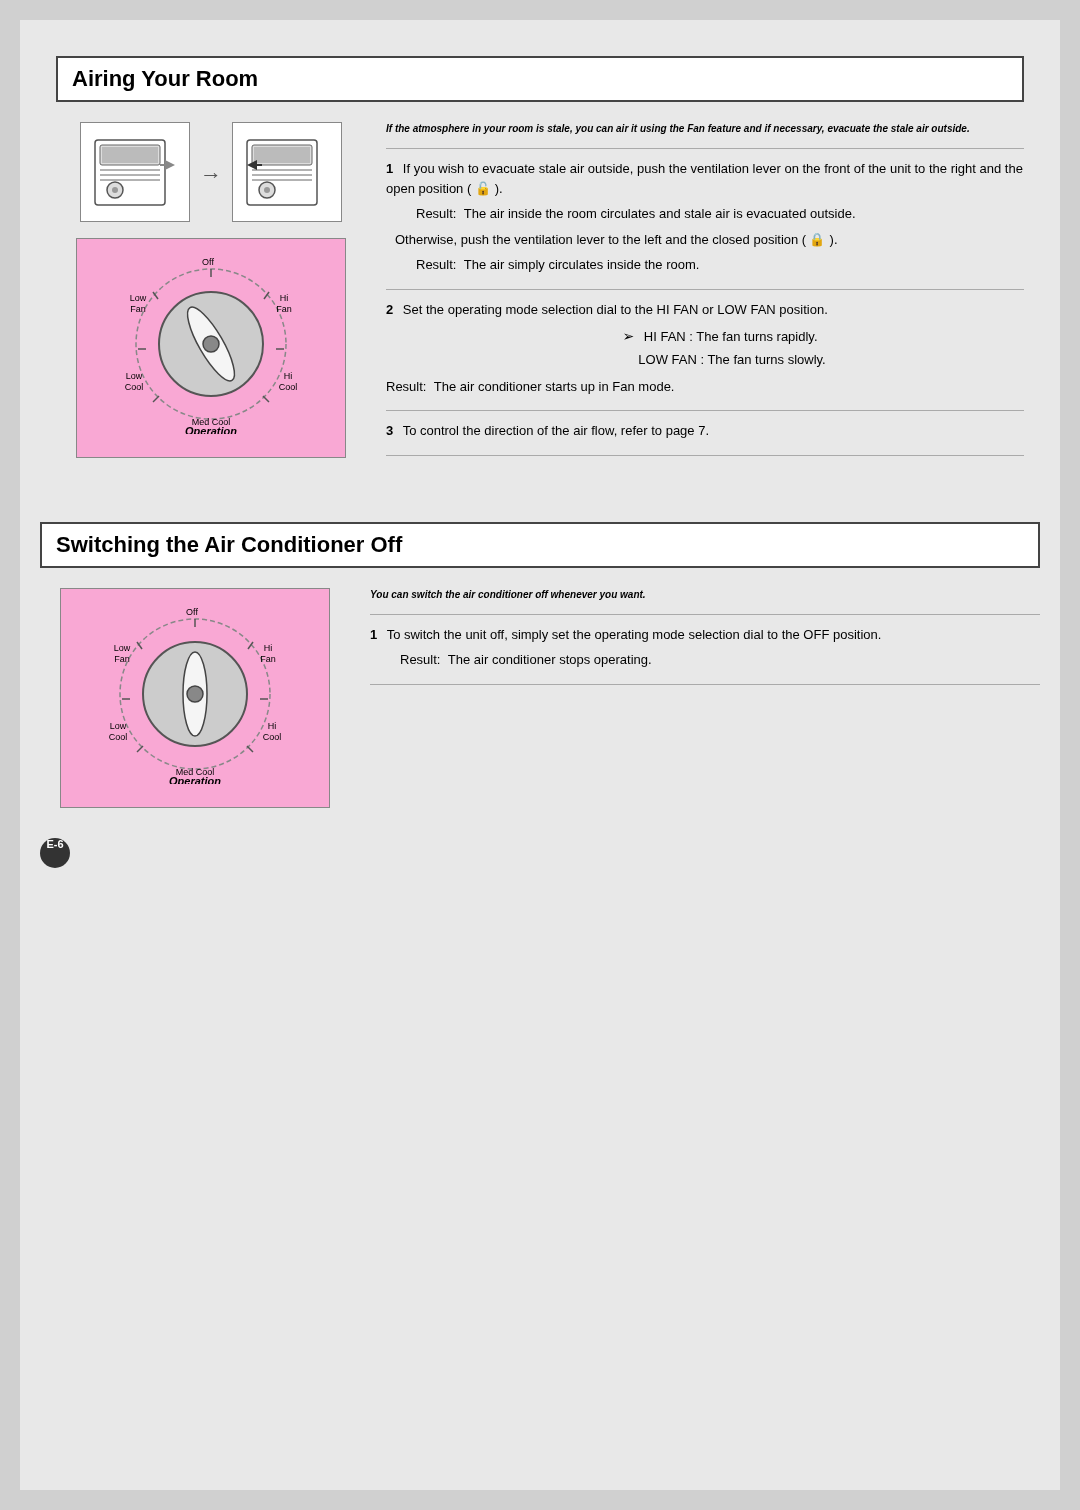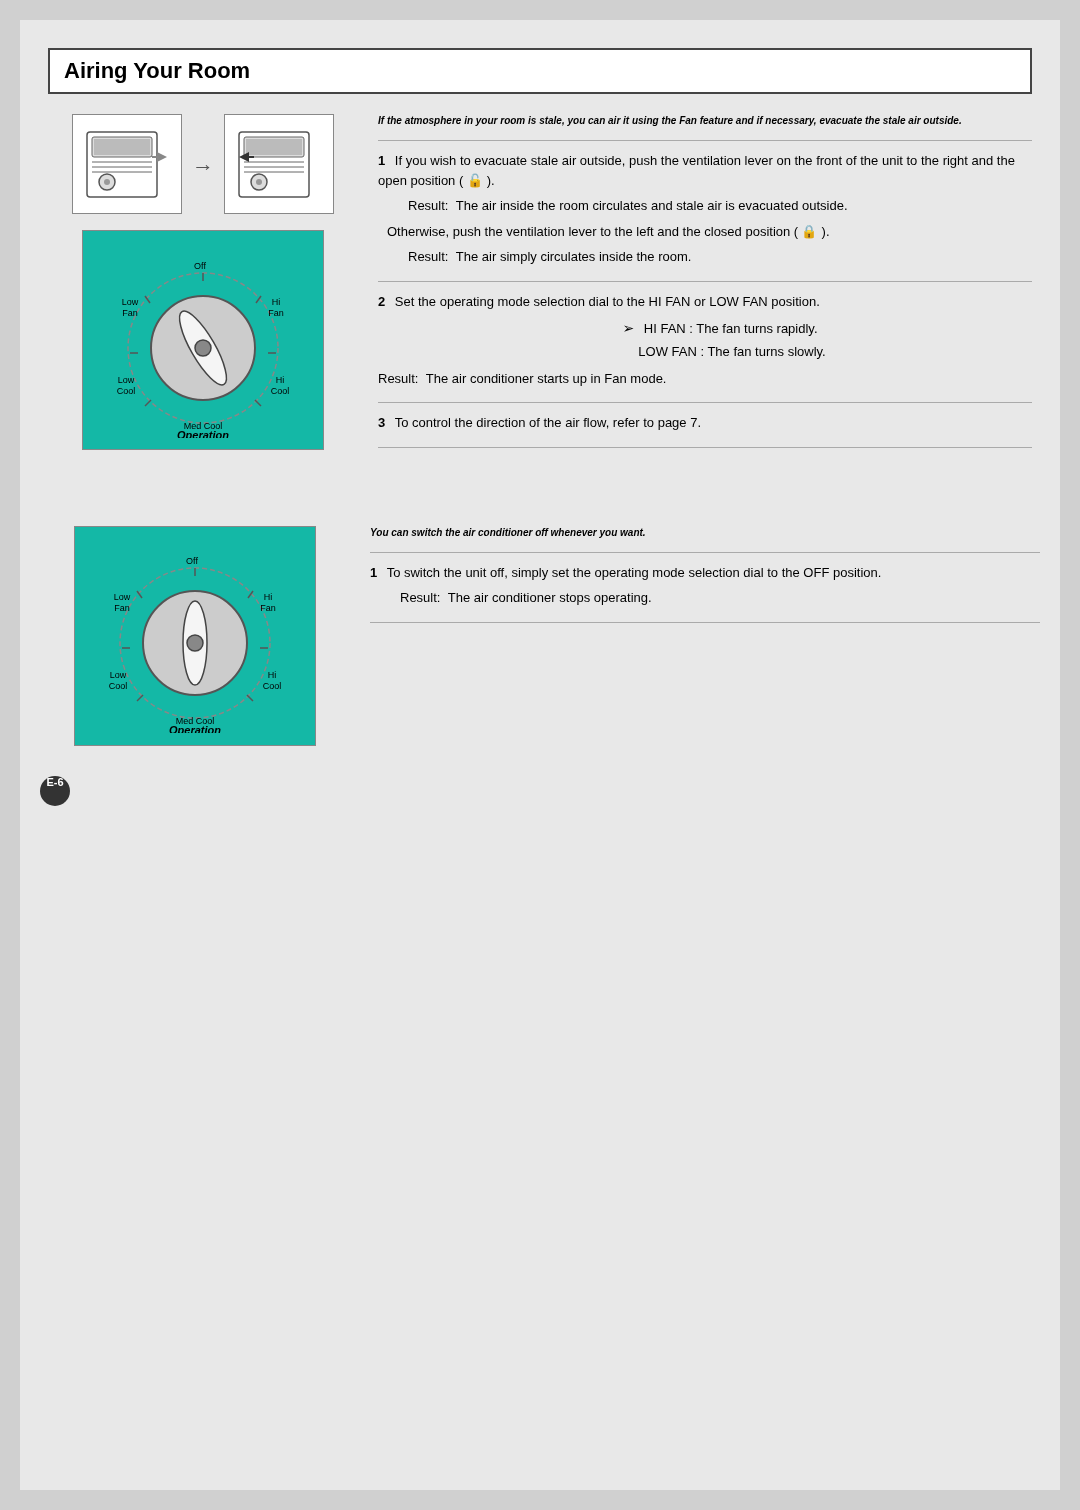--- a/index.html
+++ b/index.html
@@ -17,21 +17,21 @@
     .page {
       background: #e8e8e8;
       width: 1040px;
       min-height: 1470px;
       padding: 0;
     }
 
     
     .airing-section {
       background: #e8e8e8;
-      padding: 8px;
+      padding: 16px;
     }
     .airing-header {
       background: white;
       border: 2.5px solid #444;
       margin: 20px 20px 0 20px;
       padding: 8px 14px;
     }
     .airing-header h2 {
       font-size: 22px;
       font-weight: bold;
@@ -71,26 +71,26 @@
       justify-content: center;
       position: relative;
     }
     .arrow-right {
       font-size: 22px;
       color: #555;
     }
 
     
     .dial-box {
-      width: 242px;
+      width: 270px;
       height: 220px;
       border: 1.5px solid #888;
-      background: #14b8a6;
-      display: flex;
-      align-items: center;
+      background: #f9a8d4;
+      display: flex;
+      align-items: flex-start;
       justify-content: center;
       position: relative;
     }
 
     
     .intro-bold {
       font-weight: bold;
       font-style: italic;
       font-size: 10px;
       margin-bottom: 12px;
@@ -326,20 +326,23 @@
         </div>
 
         <hr class="divider">
 
       </div>
     </div>
   </div>
 
   
   <div class="switching-section">
+    <div class="switching-header">
+      <h2>Switching the Air Conditioner Off</h2>
+    </div>
 
     <div class="switching-content">
 
       <div class="left-panel">
 
         <div class="dial-box">
           <svg width="230" height="195" viewBox="0 0 230 195">
 
             <circle cx="115" cy="105" r="75" fill="none" stroke="#888" stroke-width="1.5" stroke-dasharray="5,3"></circle>
 

